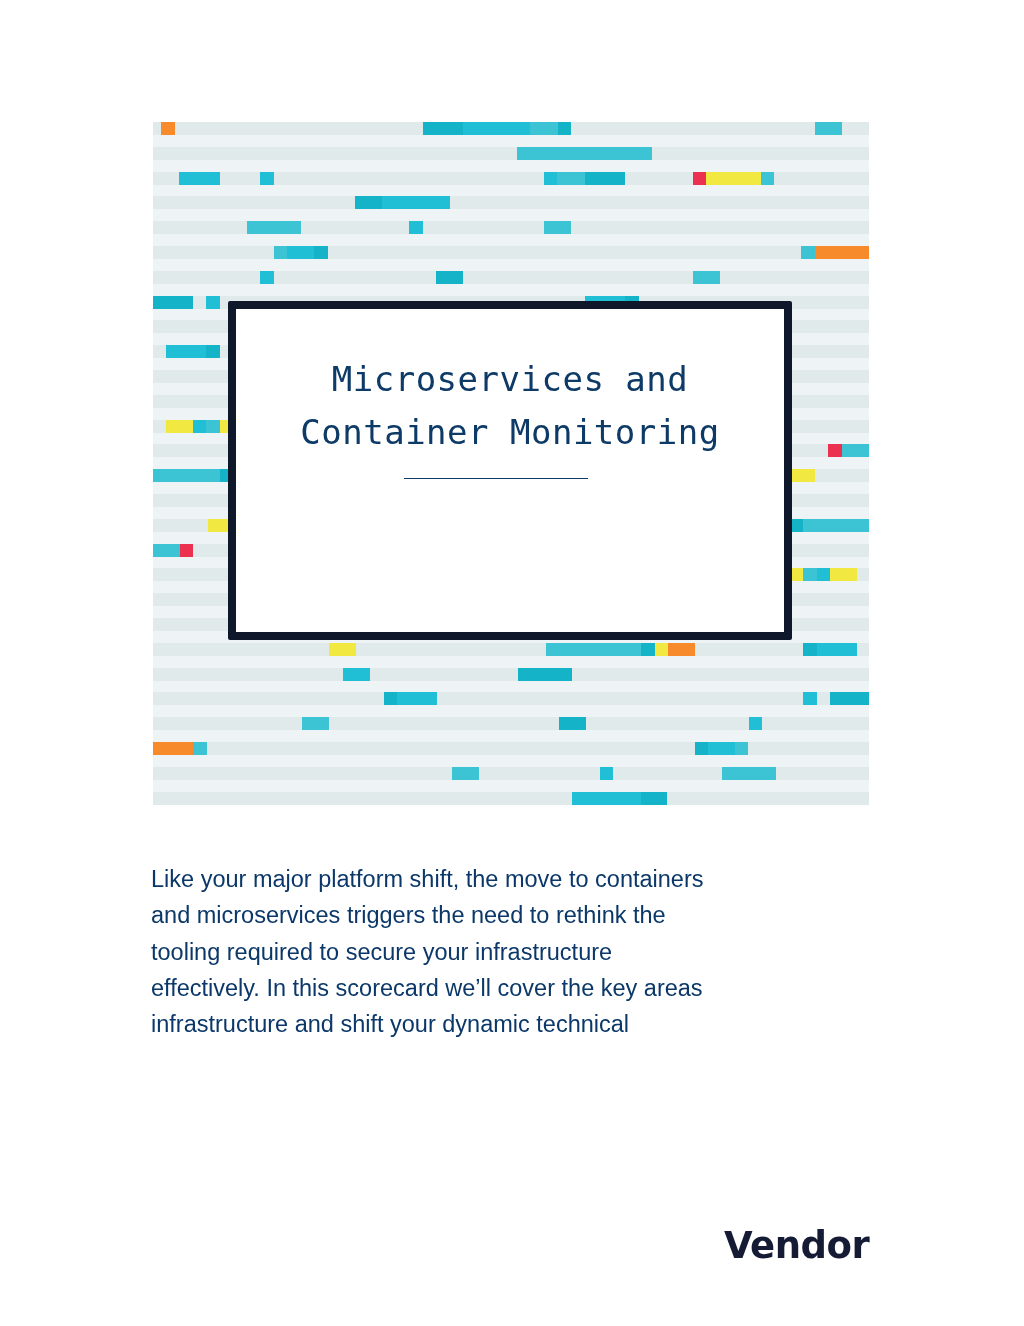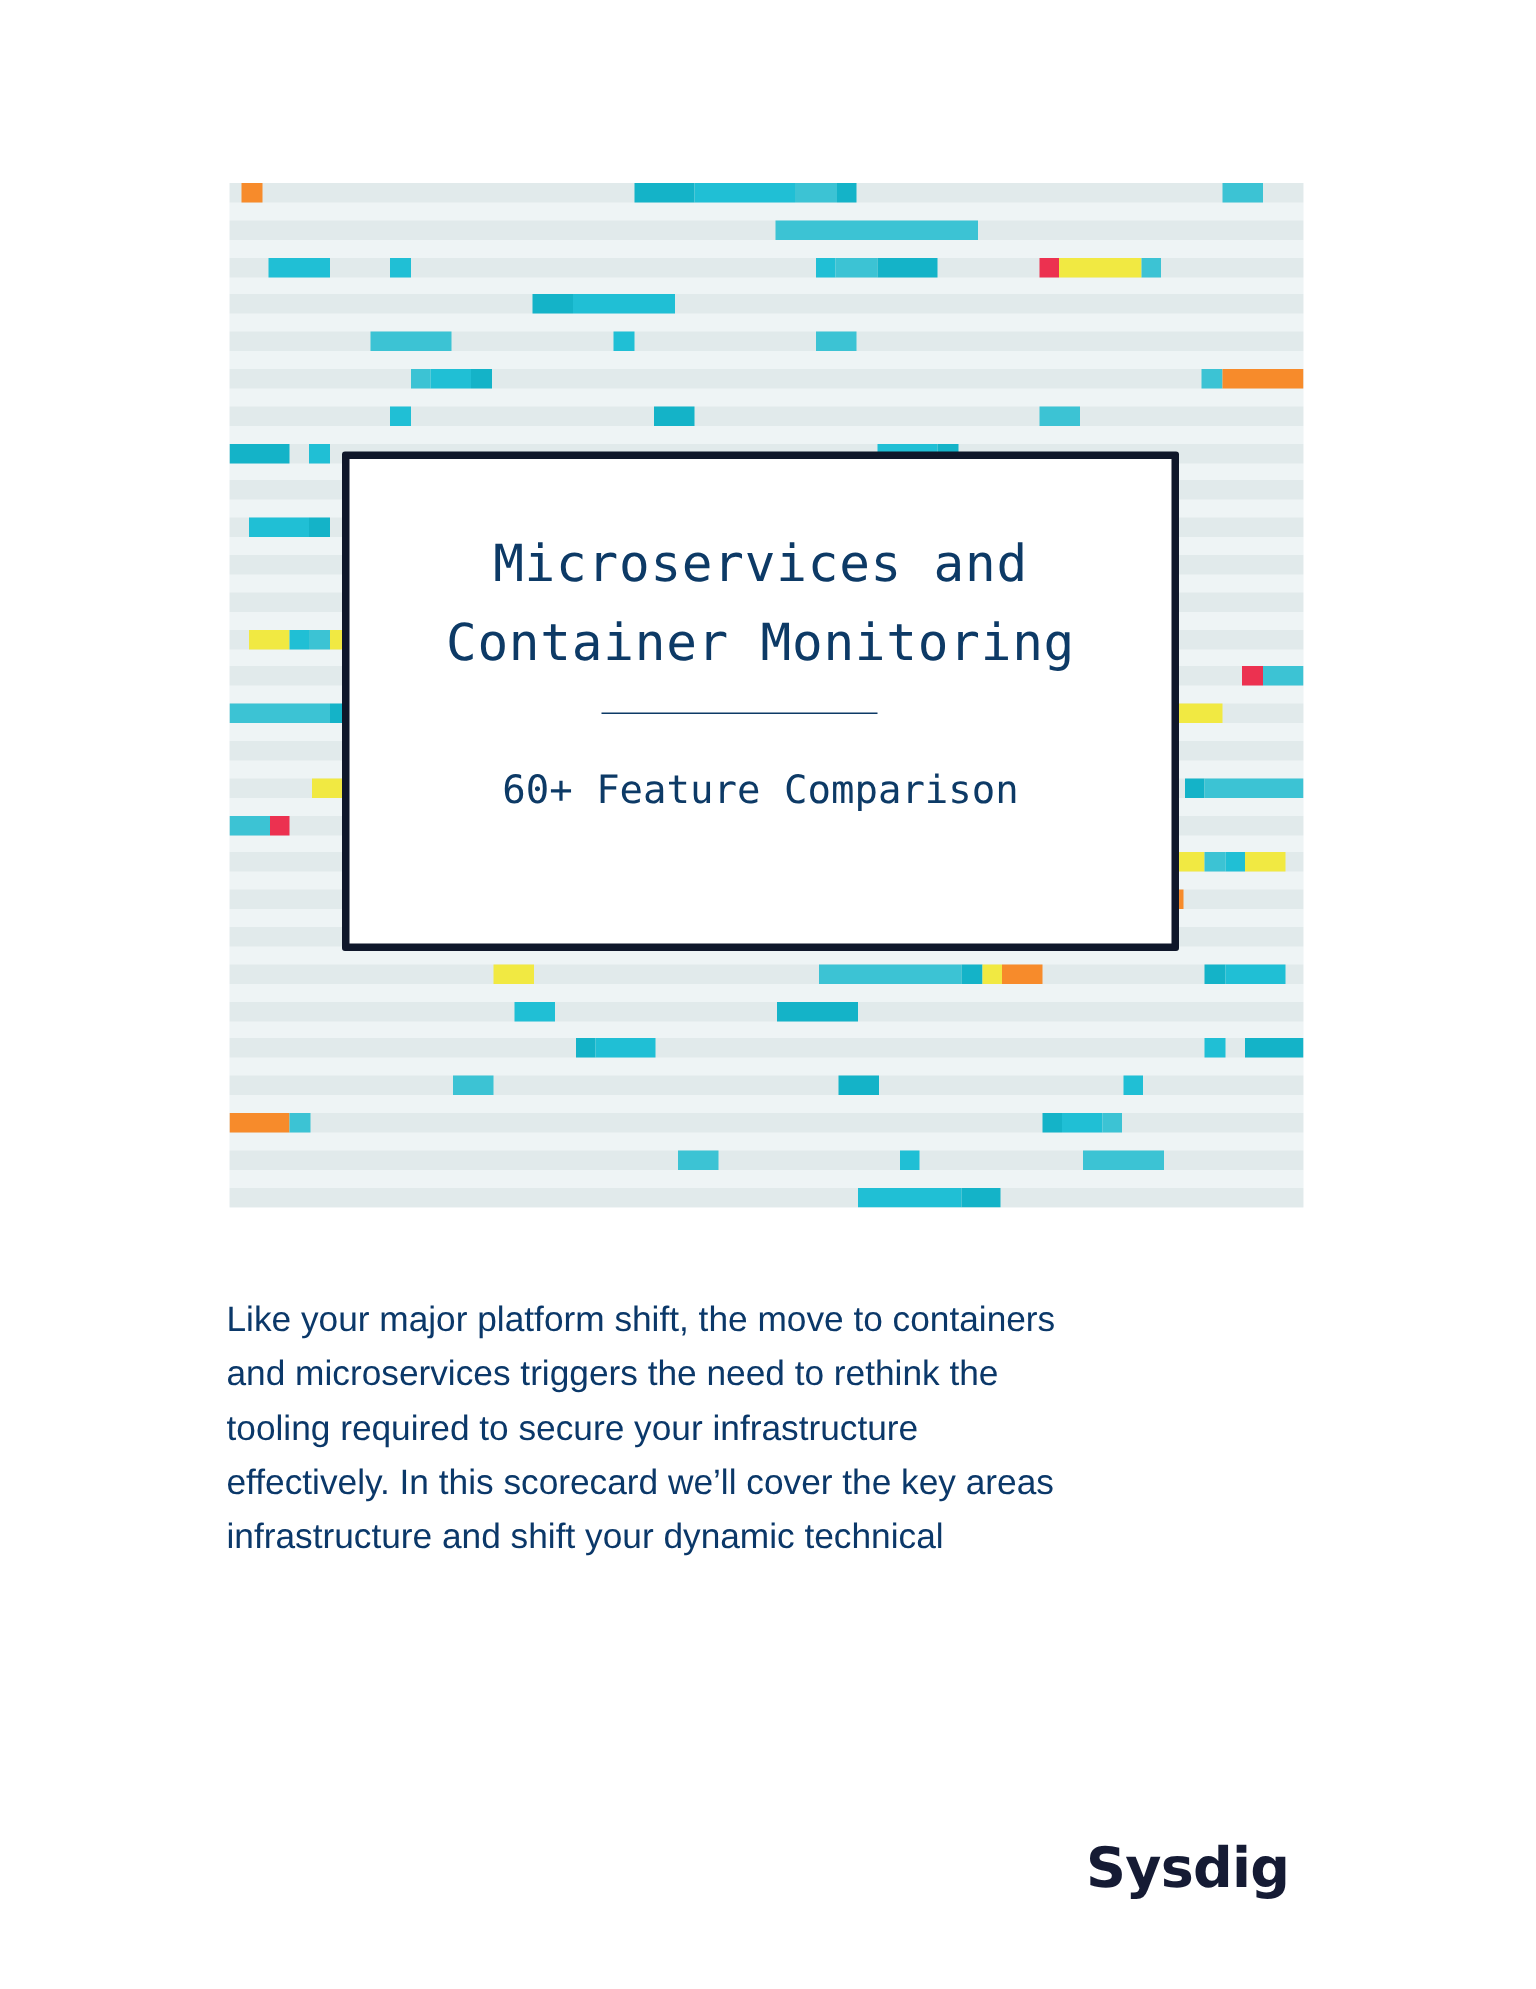--- a/index.html
+++ b/index.html
@@ -1,20 +1,20 @@
 <!DOCTYPE html>
 <html><head>
 <meta charset="utf-8">
 <style>
   html, body { margin: 0; padding: 0; background: #ffffff; }
   body { width: 1024px; height: 1326px; position: relative; overflow: hidden; }
   .panel { position: absolute; left: 153px; top: 122px; width: 716px; height: 683px; background: #eef4f5; overflow: hidden; }
   .row { position: absolute; left: 0; width: 716px; height: 13px; background: #e1eaeb; }
   .seg { position: absolute; top: 0; height: 13px; }
-  .title-box { position: absolute; left: 228px; top: 301px; width: 548px; height: 323px; background: #ffffff; border: 5px solid #0f172a; border-radius: 2px; }
+  .title-box { position: absolute; left: 228px; top: 301px; width: 548px; height: 323px; background: #ffffff; border: 8px solid #0f172a; border-radius: 2px; }
   .title { position: absolute; left: 0; right: 0; top: 44px; text-align: center; font-family: "DejaVu Sans Mono", "Liberation Mono", monospace; font-size: 34px; line-height: 53px; color: #0d3a66; letter-spacing: 0.5px; }
   .divider { position: absolute; left: 168px; top: 169px; width: 184px; height: 0; border-top: 1.5px solid #0d3a66; }
   .subtitle { position: absolute; left: 0; right: 0; top: 200px; text-align: center; font-family: "DejaVu Sans Mono", "Liberation Mono", monospace; font-size: 26px; line-height: 42px; color: #0d3a66; }
   .body-text { position: absolute; left: 151px; top: 861px; width: 680px; font-family: "Liberation Sans", sans-serif; font-size: 23.5px; line-height: 36.3px; color: #0b3869; }
   .body-text p { margin: 0; }
   .logo { position: absolute; left: 724px; top: 1224px; font-family: "DejaVu Sans", sans-serif; font-weight: bold; font-size: 37px; letter-spacing: -0.5px; color: #151b34; }
 </style>
 </head>
 <body>
 
@@ -151,25 +151,24 @@
     </div>
   </div>
 
 <div class="title-box">
   <div class="title">
     <div>Microservices and</div>
     <div>Container Monitoring</div>
   </div>
   <div class="divider"></div>
   <div class="subtitle">
-    <div>60+ Feature Comparison</div>
   </div>
 </div>
 
 <div class="body-text">
   <p>Like your major platform shift, the move to containers</p>
   <p>and microservices triggers the need to rethink the</p>
   <p>tooling required to secure your infrastructure</p>
   <p>effectively. In this scorecard we’ll cover the key areas</p>
   <p>infrastructure and shift your dynamic technical</p>
 </div>
 
-<div class="logo">Sysdig</div>
+<div class="logo">Vendor</div>
 
 </body></html>

